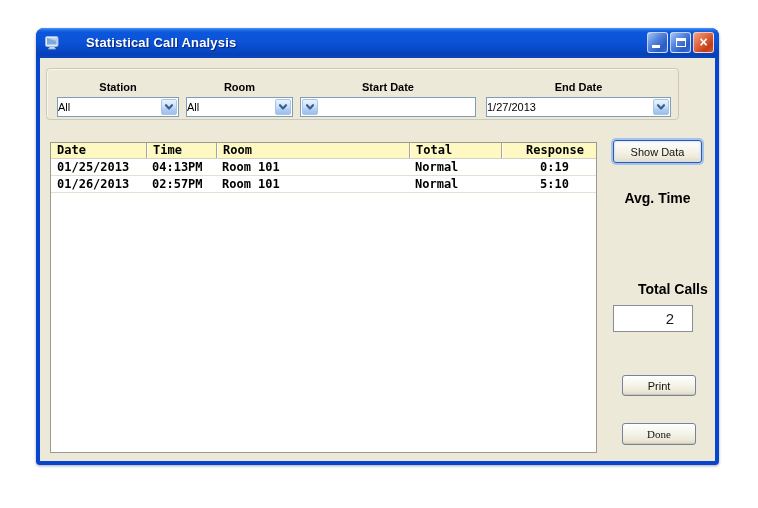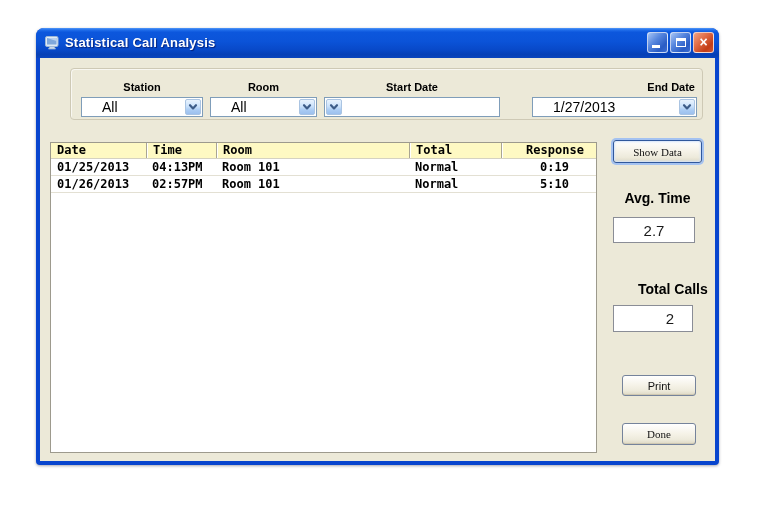--- a/index.html
+++ b/index.html
@@ -16,21 +16,21 @@
   }
   .titlebar {
     position:relative; height:30px; margin:0 -4px;
     border-radius:8px 8px 0 0;
     background:linear-gradient(180deg,#5298f8 0%,#2270ec 6%,#0c57dd 14%,#0b53d8 45%,#0849c9 72%,#0640b6 88%,#0a45bd 100%);
     display:flex; align-items:center;
   }
   .app-icon { width:16px; height:16px; margin:0 5px 0 8px; flex:0 0 auto; }
   .title-text {
     color:#ffffff; font-size:13px; font-weight:bold; letter-spacing:.2px;
-    text-shadow:1px 1px 1px rgba(0,0,60,.55); padding-bottom:2px;
+    text-shadow:1px 1px 1px rgba(0,0,60,.55); padding-bottom:2px;margin-left:21px;
   }
   .winbtns { position:absolute; right:5px; top:4px; display:flex; gap:2px; }
   .wbtn {
     width:21px; height:21px; border-radius:3px; border:1px solid rgba(255,255,255,.7);
     position:relative; cursor:pointer;
   }
   .wbtn.minmax { background:linear-gradient(135deg,#a6c4f5 0%,#5585de 40%,#2a5cc4 75%,#3e6ed2 100%); }
   .wbtn.close  { background:linear-gradient(135deg,#f0a183 0%,#e06a44 40%,#c33d16 75%,#d25530 100%); }
   .glyph-min { position:absolute; left:4px; bottom:4px; width:8px; height:3px; background:#ffffff; }
   .glyph-max { position:absolute; left:5px; top:5px; width:10px; height:9px; border:1px solid #ffffff; border-top:3px solid #ffffff; }
@@ -38,45 +38,44 @@
     position:absolute; inset:0; color:#ffffff; font-weight:bold; font-size:14px;
     display:flex; align-items:center; justify-content:center; line-height:1; padding-bottom:1px;
   }
   .content { position:relative; width:675px; height:403px; background:#ece9d8; }
 
   
   .groupbox {
     position:absolute; left:6px; top:10px; width:633px; height:52px;
     border:1px solid #cec9b5; border-radius:4px;
     box-shadow:inset 1px 1px 0 rgba(255,255,255,.65);
-    margin-left:24px;
   }
   .flabel {
     position:absolute; top:11px; height:14px; font-size:11px; font-weight:bold; color:#000;
     text-align:center; line-height:14px;
   }
   .combo {
     position:absolute; top:28px; height:20px; background:#ffffff;
     border:1px solid #7f9db9; display:flex; align-items:center; cursor:default;
   }
-  .combo-text { flex:1; font-size:14px; color:#000; padding-left:20px; white-space:nowrap; overflow:hidden; }
+  .combo-text { flex:1; font-size:11px; color:#000; padding-left:0; white-space:nowrap; overflow:hidden; }
   .combo-arrow {
     flex:0 0 16px; height:16px; margin:1px; border-radius:2px;
     background:linear-gradient(180deg,#e9f3fd 0%,#cbe2fb 45%,#abccf3 70%,#9cc0ee 100%);
     border:1px solid #aac4e2;
     display:flex; align-items:center; justify-content:center; cursor:pointer;
   }
   #f-station .flabel { left:10px;  width:122px; }
   #f-station .combo  { left:10px;  width:122px; }
   #f-room .flabel    { left:139px; width:107px; }
   #f-room .combo     { left:139px; width:107px; }
   #f-start .flabel   { left:253px; width:176px; }
   #f-start .combo    { left:253px; width:176px; }
-  #f-end .flabel     { left:439px; width:185px;text-align:right; }
-  #f-end .combo      { left:461px; width:165px; }
+  #f-end .flabel     { left:439px; width:185px; }
+  #f-end .combo      { left:439px; width:185px; }
 
   
   .table {
     position:absolute; left:10px; top:84px; width:547px; height:311px;
     background:#ffffff; border:1px solid #9d9a8d;
     font-family:"DejaVu Sans Mono", monospace; font-weight:bold; font-size:12px; color:#000;
   }
   .thead { display:flex; height:16px; background:#fef9c3; border-bottom:1px solid #d5d2c2; }
   .th {
     line-height:15px; padding-left:6px; white-space:nowrap; overflow:hidden;
@@ -91,21 +90,20 @@
   .xpbtn {
     position:absolute; font-family:"Liberation Sans", sans-serif; font-size:11px; color:#111;
     border:1px solid #75839b; border-radius:3px;
     background:linear-gradient(180deg,#ffffff 0%,#f5f2e7 50%,#edeadb 78%,#ddd8c4 100%);
     box-shadow:inset 0 -1px 0 #cfc8b2; cursor:pointer;
   }
   #btn-showdata {
     left:573px; top:82px; width:89px; height:23px;
     border-color:#30589c;
     box-shadow:0 0 0 2px #a4c2f1, inset 0 0 2px 1px #d5e4fa;
-    font-family:Liberation Serif, serif;
   }
   #btn-print { left:582px; top:317px; width:74px; height:21px; }
   #btn-done  { left:582px; top:365px; width:74px; height:22px;font-family:Liberation Serif, serif; }
 
   .stat-label { position:absolute; font-size:14px; font-weight:bold; color:#000; height:14px; line-height:14px; }
   #lbl-avg   { left:573px; top:133px; width:89px; text-align:center; }
   #lbl-total { left:598px; top:224px; width:89px; text-align:left; }
   .stat-box {
     position:absolute; background:#ffffff; border:1px solid #8a8d96;
     font-size:15px; color:#1a1a1a; display:flex; align-items:center;
@@ -215,21 +213,20 @@
           <div class="td c-time">02:57PM</div>
           <div class="td c-room">Room 101</div>
           <div class="td c-type">Normal</div>
           <div class="td c-resp">5:10</div>
         </div>
       </div>
 
       <button class="xpbtn" id="btn-showdata">Show Data</button>
 
       <div class="stat-label" id="lbl-avg">Avg. Time</div>
-      <div class="stat-box" id="box-avg">2.7</div>
 
       <div class="stat-label" id="lbl-total">Total Calls</div>
       <div class="stat-box" id="box-total">2</div>
 
       <button class="xpbtn" id="btn-print">Print</button>
       <button class="xpbtn" id="btn-done">Done</button>
 
     </div>
   </div>
 </div>

